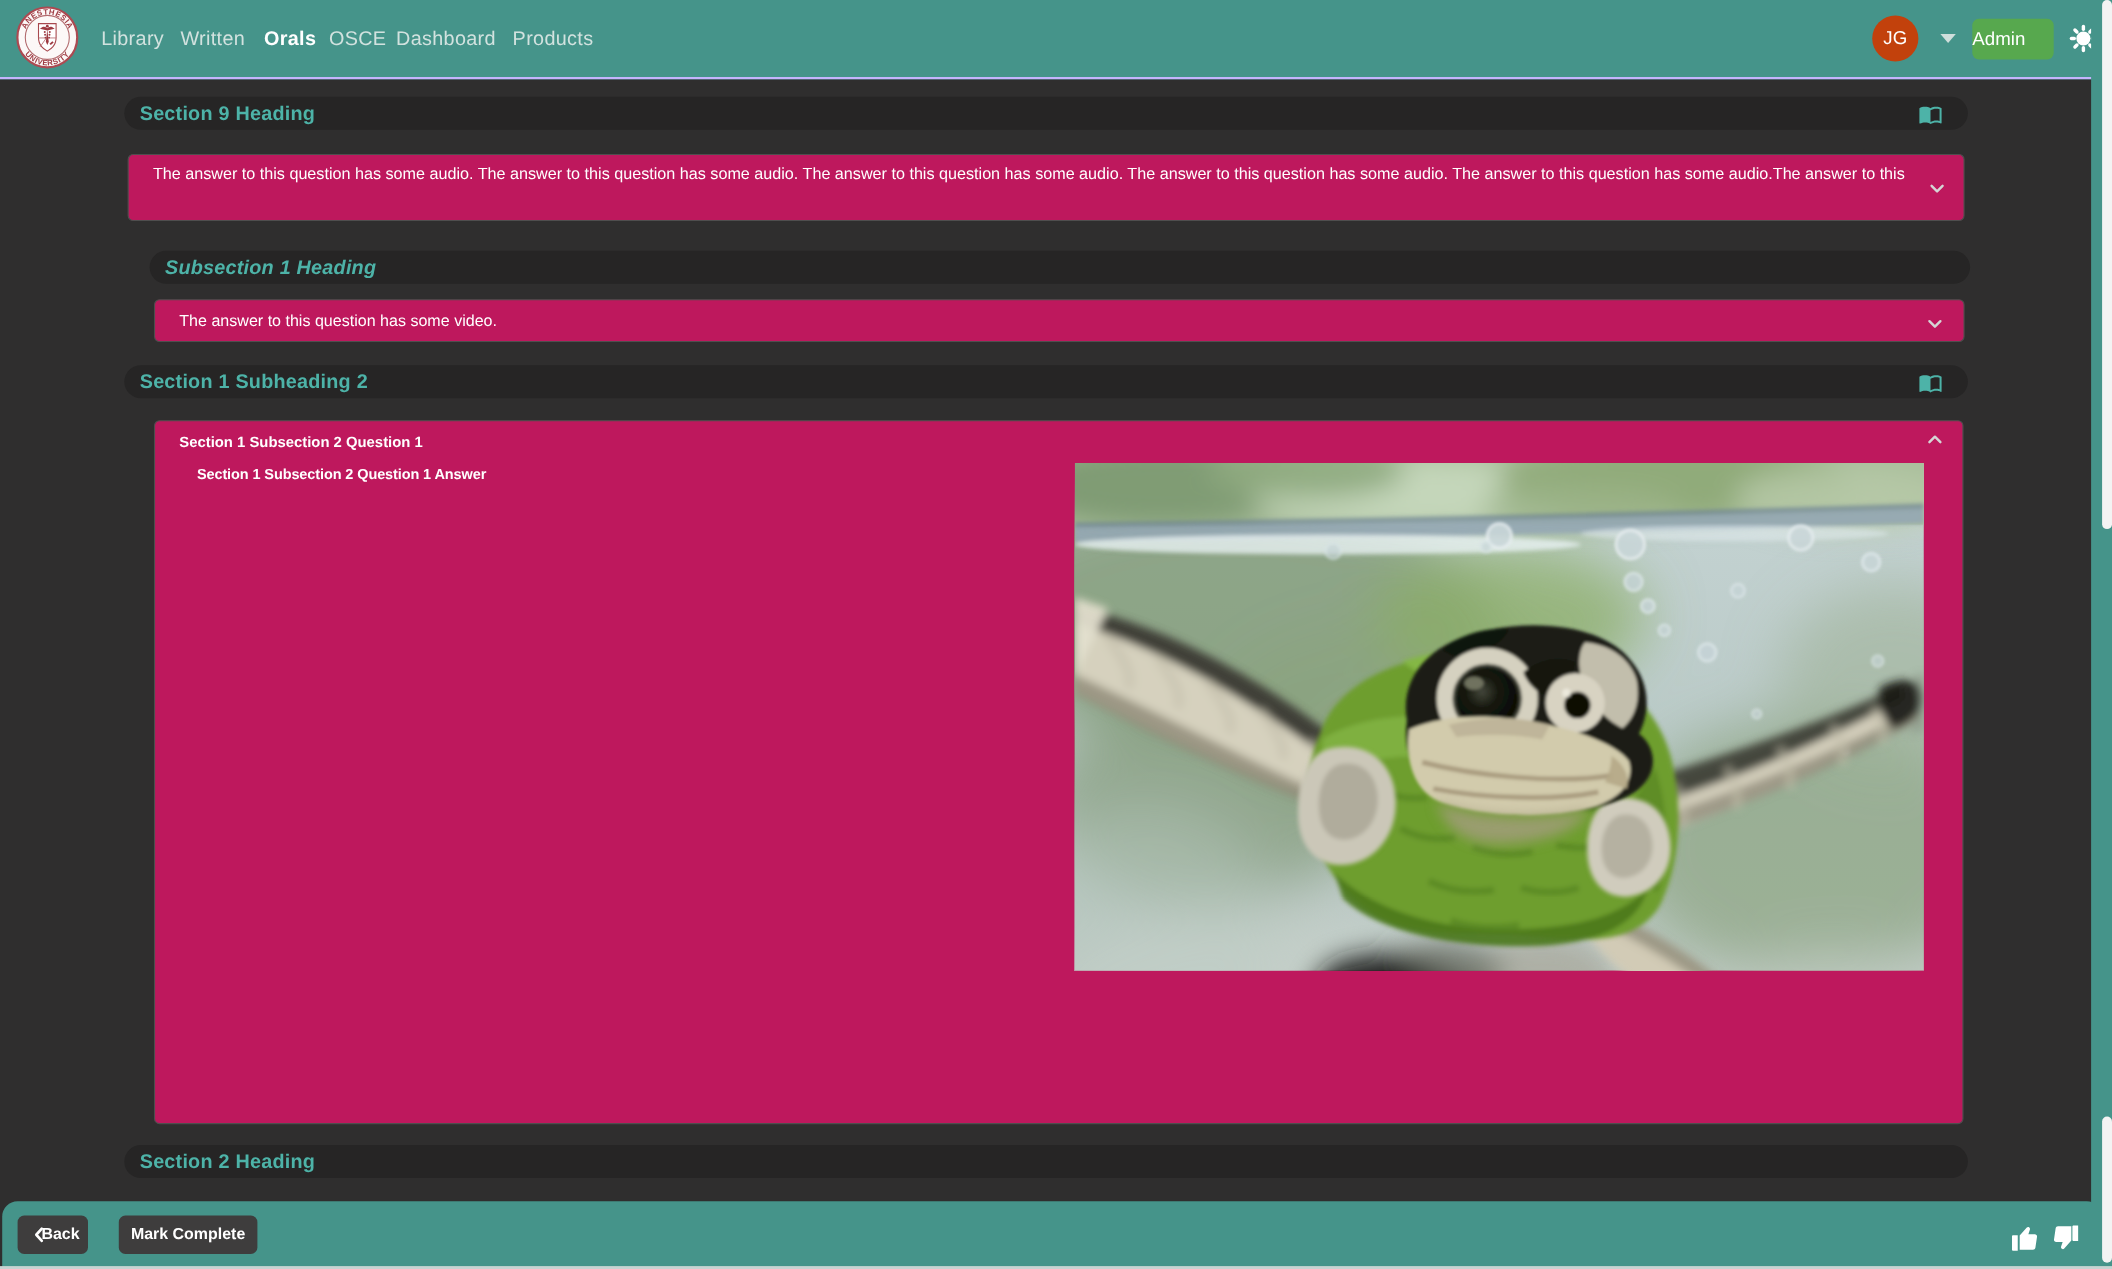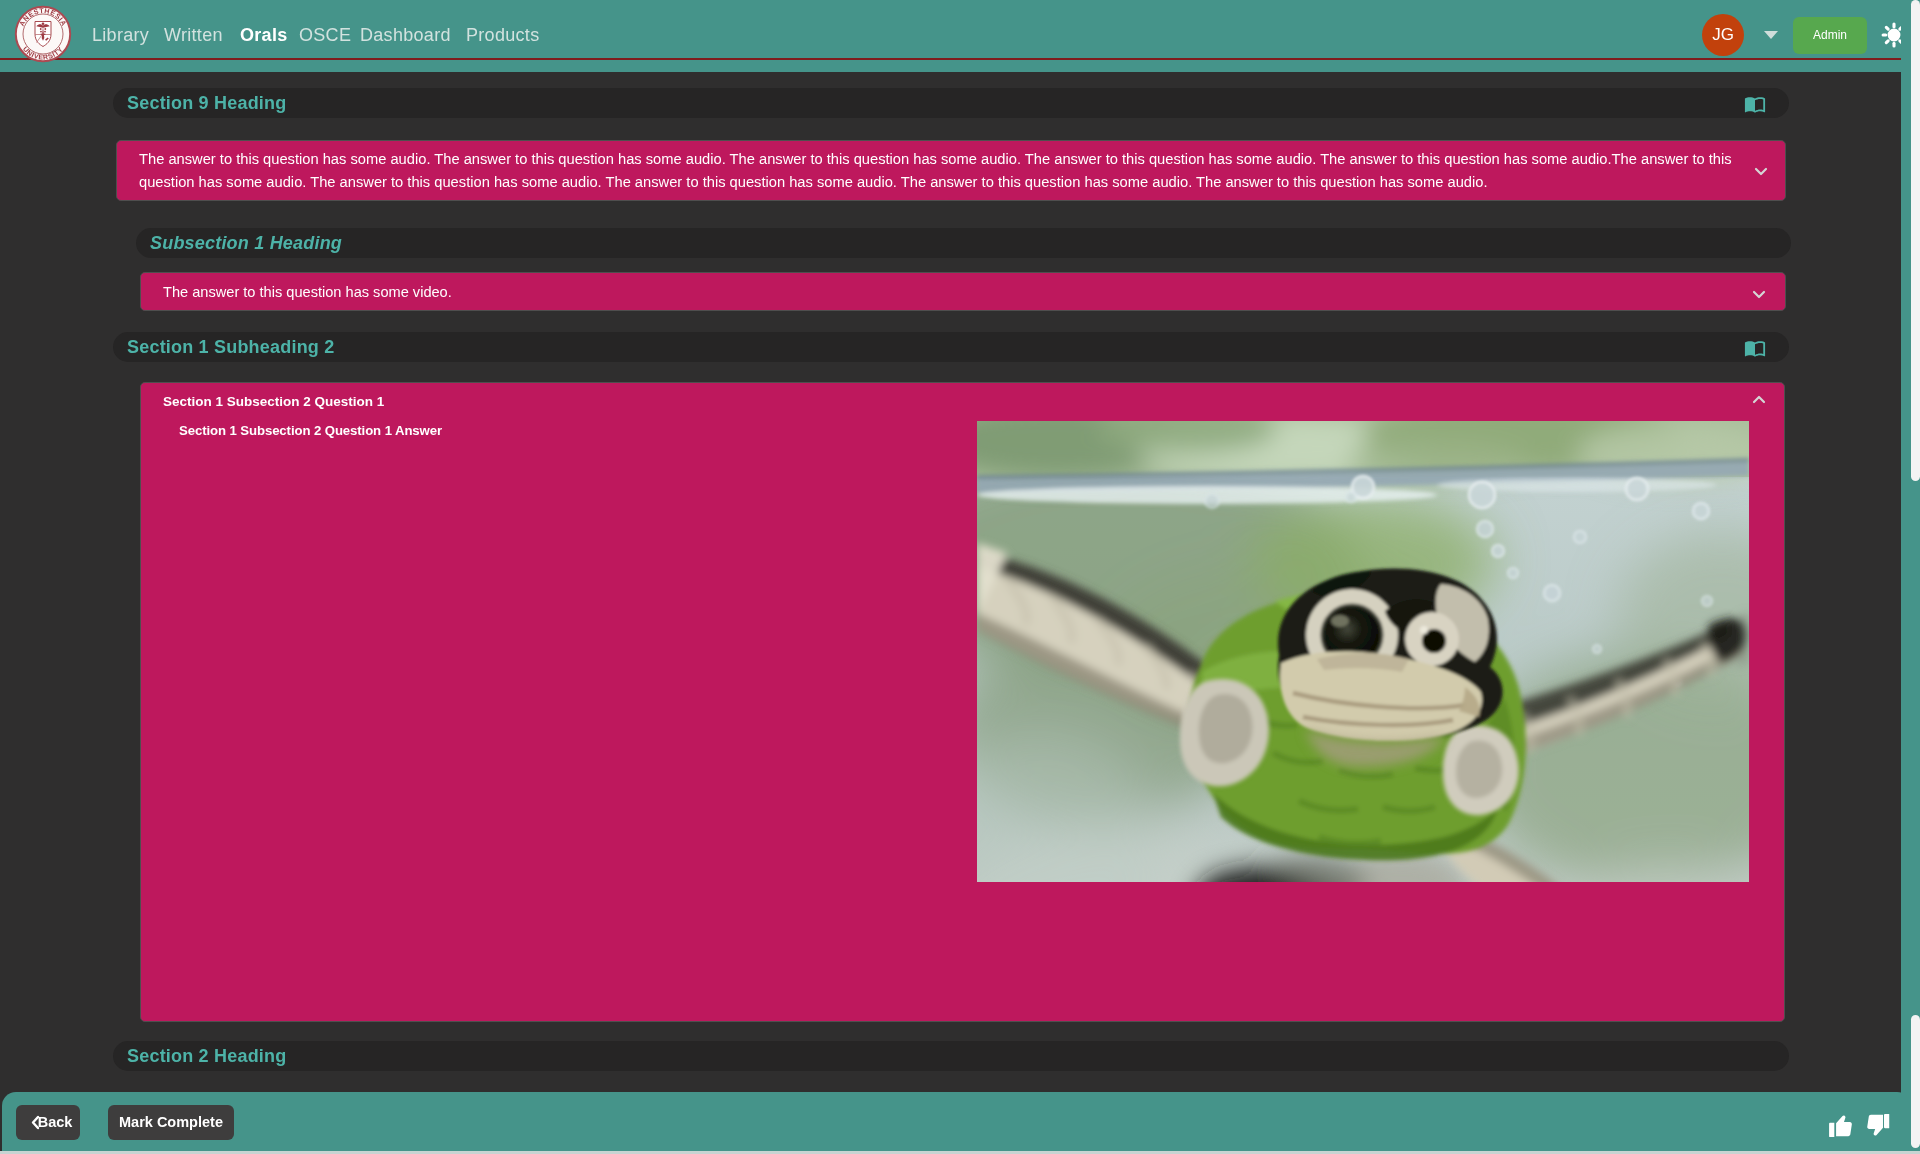--- a/index.html
+++ b/index.html
@@ -1,27 +1,27 @@
 <!DOCTYPE html>
 <html><head>
 <meta charset="utf-8">
 <style>
   * { margin:0; padding:0; box-sizing:border-box; }
   html,body { width:1920px; height:1154px; overflow:hidden; }
   body { background:#45948a; font-family:"Liberation Sans", sans-serif; position:relative; }
   .abs { position:absolute; }
 
   
-  #nav { position:absolute; left:0; top:0; width:1909px; height:60px; background:#45948a; border-bottom:2px solid #7f1d1d; }
+  #nav { position:absolute; left:0; top:0; width:1909px; height:72px; background:#45948a; border-bottom:2px solid #c4b5fd; }
   .navlink { position:absolute; top:0; height:70px; line-height:70px; letter-spacing:0.3px; color:#d2e2df; font-size:18px; }
   .navlink.active { color:#ffffff; font-weight:bold; }
 
   #avatar { position:absolute; left:1702px; top:14px; width:42px; height:42px; border-radius:50%; background:#c2410c; color:#fff; font-size:17px; text-align:center; line-height:42px; }
   #caret { position:absolute; left:1764px; top:31px; width:0; height:0; border-left:7px solid transparent; border-right:7px solid transparent; border-top:8px solid #cfdedb; }
-  #adminbtn { position:absolute; left:1793px; top:17px; width:74px; height:37px; background:#57a84e; border-radius:6px; color:#fff; font-size:12px; text-align:center; line-height:37px; }
+  #adminbtn { position:absolute; left:1793px; top:17px; width:74px; height:37px; background:#57a84e; border-radius:6px; color:#fff; font-size:17px; text-align:left; line-height:37px; }
 
   
   #main { position:absolute; left:0; top:72px; width:1902px; height:1082px; background:#2f2e2e; }
 
   .secbar { position:absolute; height:30px; background:#262525; border-radius:15px; color:#4db3a8; font-weight:bold; font-size:18px; letter-spacing:0.2px; line-height:30px; padding-left:14px; }
   .panel { position:absolute; background:#be185d; border:1px solid #4f4e4e; border-radius:5px; color:#fff; }
   .chev { position:absolute; }
 
   
   #footer { position:absolute; left:2px; top:1092px; width:1909px; height:62px; background:#45948a; border-radius:14px 14px 0 0; }
@@ -38,21 +38,20 @@
 
 <div id="main"></div>
 
 <div class="secbar" style="left:113px; top:88px; width:1676px;">Section 9 Heading</div>
 <div class="abs" id="book1" style="left:1743px; top:93px;"><svg width="24" height="22" viewBox="0 0 24 24">
       <path fill="#4db3a8" d="M21 5c-1.11-.35-2.33-.5-3.5-.5-1.95 0-4.05.4-5.5 1.5-1.45-1.1-3.55-1.5-5.5-1.5S2.45 4.9 1 6v14.65c0 .25.25.5.5.5.1 0 .15-.05.25-.05C3.1 20.45 5.05 20 6.5 20c1.95 0 4.05.4 5.5 1.5 1.35-.85 3.8-1.5 5.5-1.5 1.65 0 3.35.3 4.75 1.05.1.05.15.05.25.05.25 0 .5-.25.5-.5V6c-.6-.45-1.25-.75-2-1zm0 13.5c-1.1-.35-2.3-.5-3.5-.5-1.7 0-4.15.65-5.5 1.5V8c1.35-.85 3.8-1.5 5.5-1.5 1.2 0 2.4.15 3.5.5v11.5z"></path>
     </svg></div>
 
 <div class="panel" style="left:116px; top:140px; width:1670px; height:61px;">
   <div style="position:absolute; left:22px; top:10px; font-size:14.7px; white-space:nowrap;">The answer to this question has some audio. The answer to this question has some audio. The answer to this question has some audio. The answer to this question has some audio. The answer to this question has some audio.The answer to this</div>
-  <div style="position:absolute; left:22px; top:33px; font-size:14.7px; white-space:nowrap;">question has some audio. The answer to this question has some audio. The answer to this question has some audio. The answer to this question has some audio. The answer to this question has some audio.</div>
   <div class="chev" id="chev1" style="left:1632px; top:18px;"><svg width="24" height="24" viewBox="0 0 24 24">
         <path fill="none" stroke="#d5d5d5" stroke-width="2.2" stroke-linecap="round" stroke-linejoin="round" d="M7 10l5 5 5-5"></path>
       </svg></div>
 </div>
 
 <div class="secbar" style="left:136px; top:228px; width:1655px;font-style:italic;">Subsection 1 Heading</div>
 
 <div class="panel" style="left:140px; top:272px; width:1646px; height:39px;">
   <div style="position:absolute; left:22px; top:11px; font-size:14.6px;">The answer to this question has some video.</div>
   <div class="chev" id="chev2" style="left:1606px; top:9px;"><svg width="24" height="24" viewBox="0 0 24 24">

